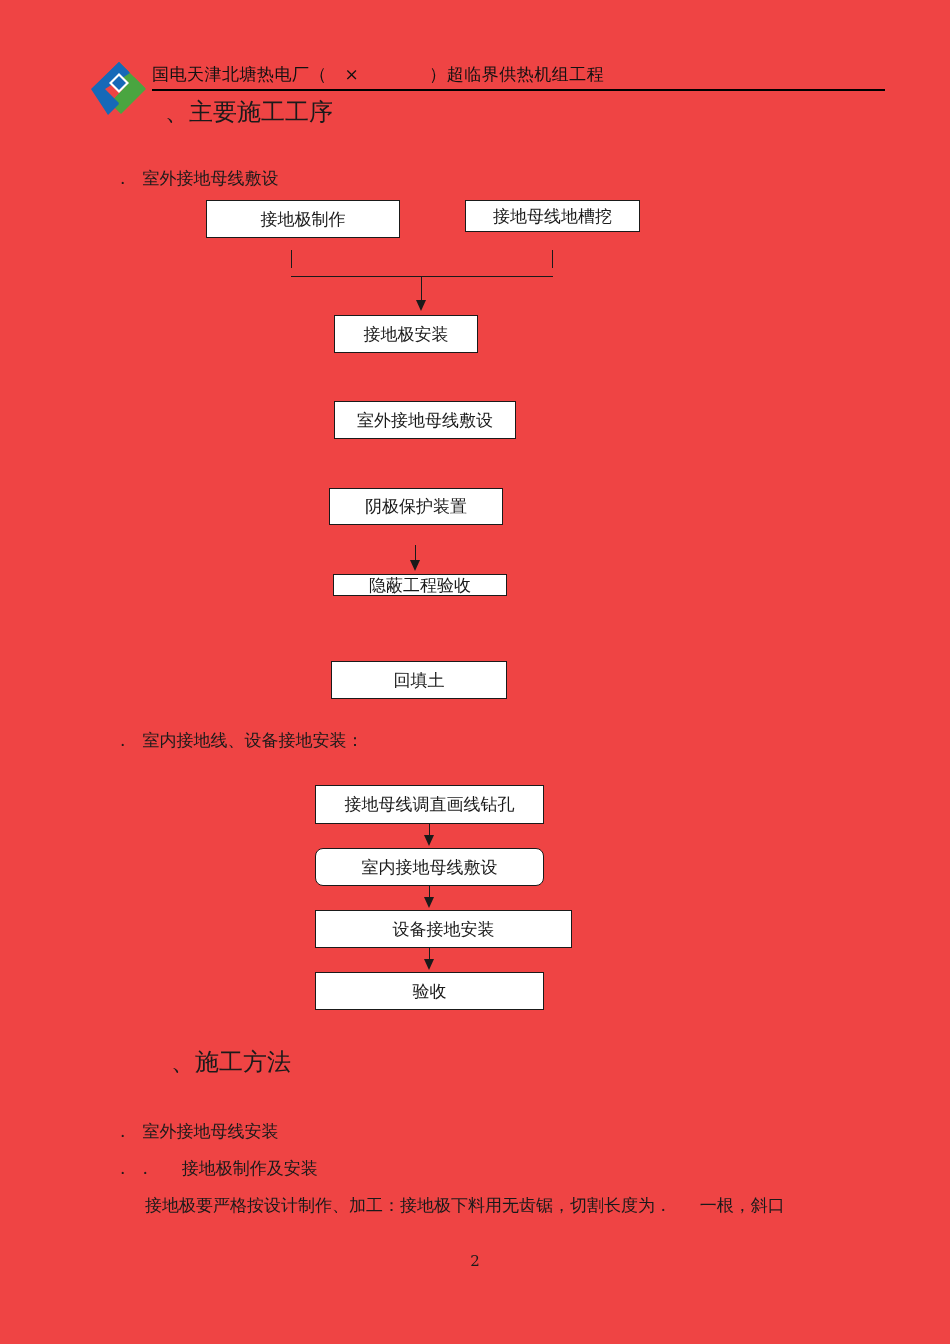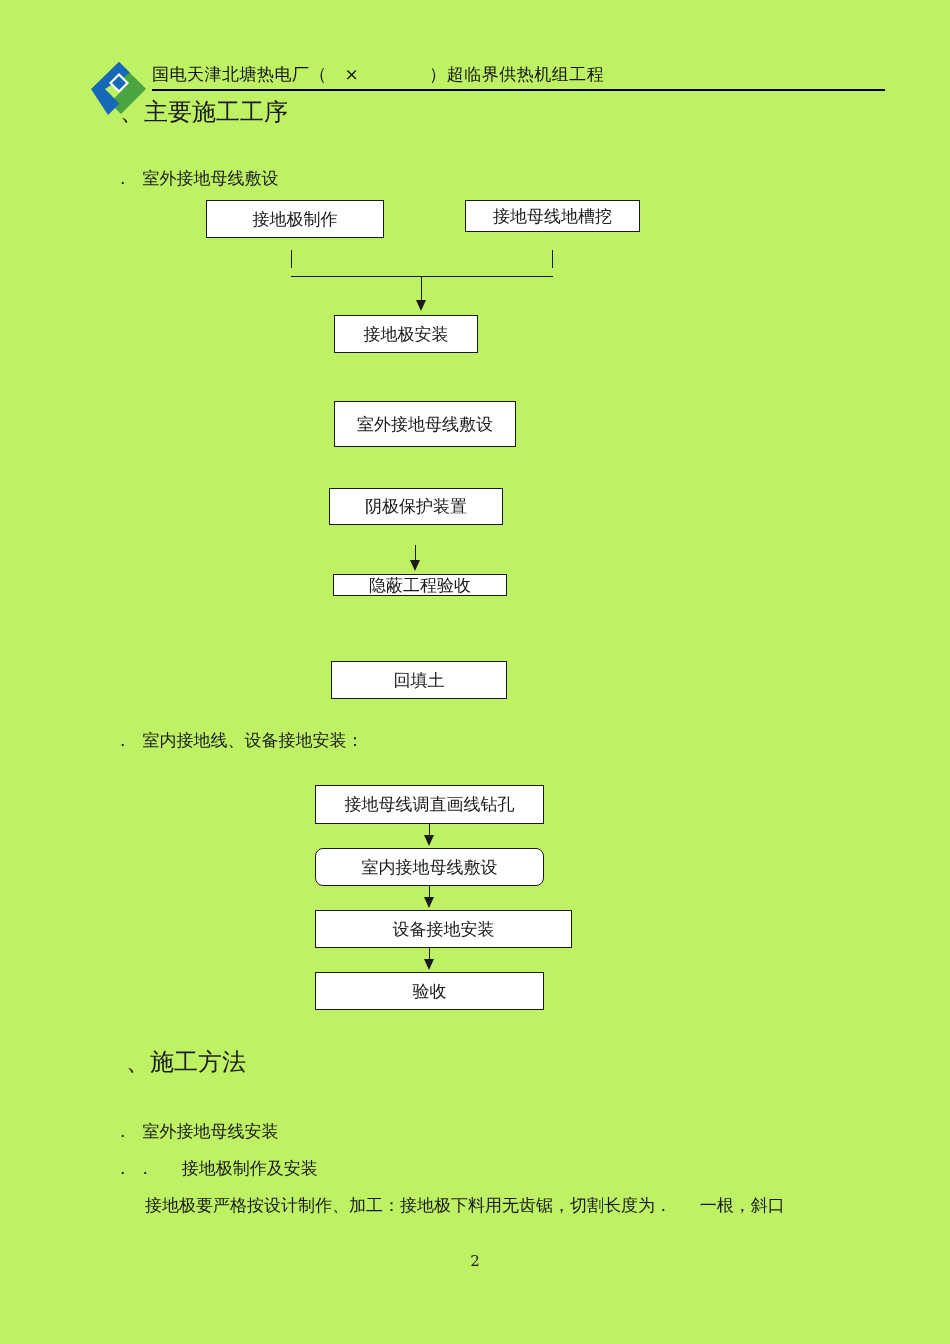--- a/index.html
+++ b/index.html
@@ -5,21 +5,21 @@
 <style>
   html, body {
     margin: 0;
     padding: 0;
     background: #ffffff;
   }
   .page {
     position: relative;
     width: 950px;
     height: 1344px;
-    background: #bef264;
+    background: #ef4444;
     font-family: "DejaVu Serif", "Liberation Serif", serif;
     color: #1a1a1a;
     overflow: hidden;
   }
 
   
   .logo {
     position: absolute;
     left: 88px;
     top: 58px;
@@ -43,20 +43,21 @@
     height: 0;
     border-top: 2px solid #000;
   }
 
   
   .h1 {
     position: absolute;
     font-size: 24px;
     white-space: pre;
     color: #1a1a1a;
+    margin-left: 45px;
   }
   .h1-main   { left: 120px; top: 96px; }
   .h1-method { left: 126px; top: 1046px; }
 
   
   .li {
     position: absolute;
     font-size: 17px;
     white-space: pre;
     color: #1a1a1a;
@@ -138,35 +139,35 @@
   </div>
 
   <div class="header-text">国电天津北塘热电厂（　×　　　　）超临界供热机组工程</div>
 
   <div class="header-rule"></div>
 
   <div class="h1 h1-main">、主要施工工序</div>
 
   <div class="li li-outdoor-lay">.　室外接地母线敷设</div>
 
-  <div class="fbox" style="left:206px; top:200px; width:178px; height:38px;">接地极制作</div>
+  <div class="fbox" style="left:206px; top:200px; width:194px; height:38px;">接地极制作</div>
 
   <div class="fbox" style="left:465px; top:200px; width:175px; height:32px;">接地母线地槽挖</div>
 
   <div class="vline" style="left:291px; top:250px; height:18px;"></div>
   <div class="vline" style="left:552px; top:250px; height:18px;"></div>
 
   <div class="hline" style="left:291px; top:276px; width:262px;"></div>
 
   <div class="vline" style="left:421px; top:276px; height:26px;"></div>
   <div class="arrow-down" style="left:416px; top:300px;"></div>
 
   <div class="fbox" style="left:334px; top:315px; width:144px; height:38px;">接地极安装</div>
 
-  <div class="fbox" style="left:334px; top:401px; width:182px; height:46px;">室外接地母线敷设</div>
+  <div class="fbox" style="left:334px; top:401px; width:182px; height:38px;">室外接地母线敷设</div>
 
   <div class="fbox" style="left:329px; top:488px; width:174px; height:37px;">阴极保护装置</div>
 
   <div class="vline" style="left:415px; top:545px; height:18px;"></div>
   <div class="arrow-down" style="left:410px; top:560px;"></div>
 
   <div class="fbox" style="left:333px; top:574px; width:174px; height:22px;">隐蔽工程验收</div>
 
   <div class="fbox" style="left:331px; top:661px; width:176px; height:38px;">回填土</div>
 

